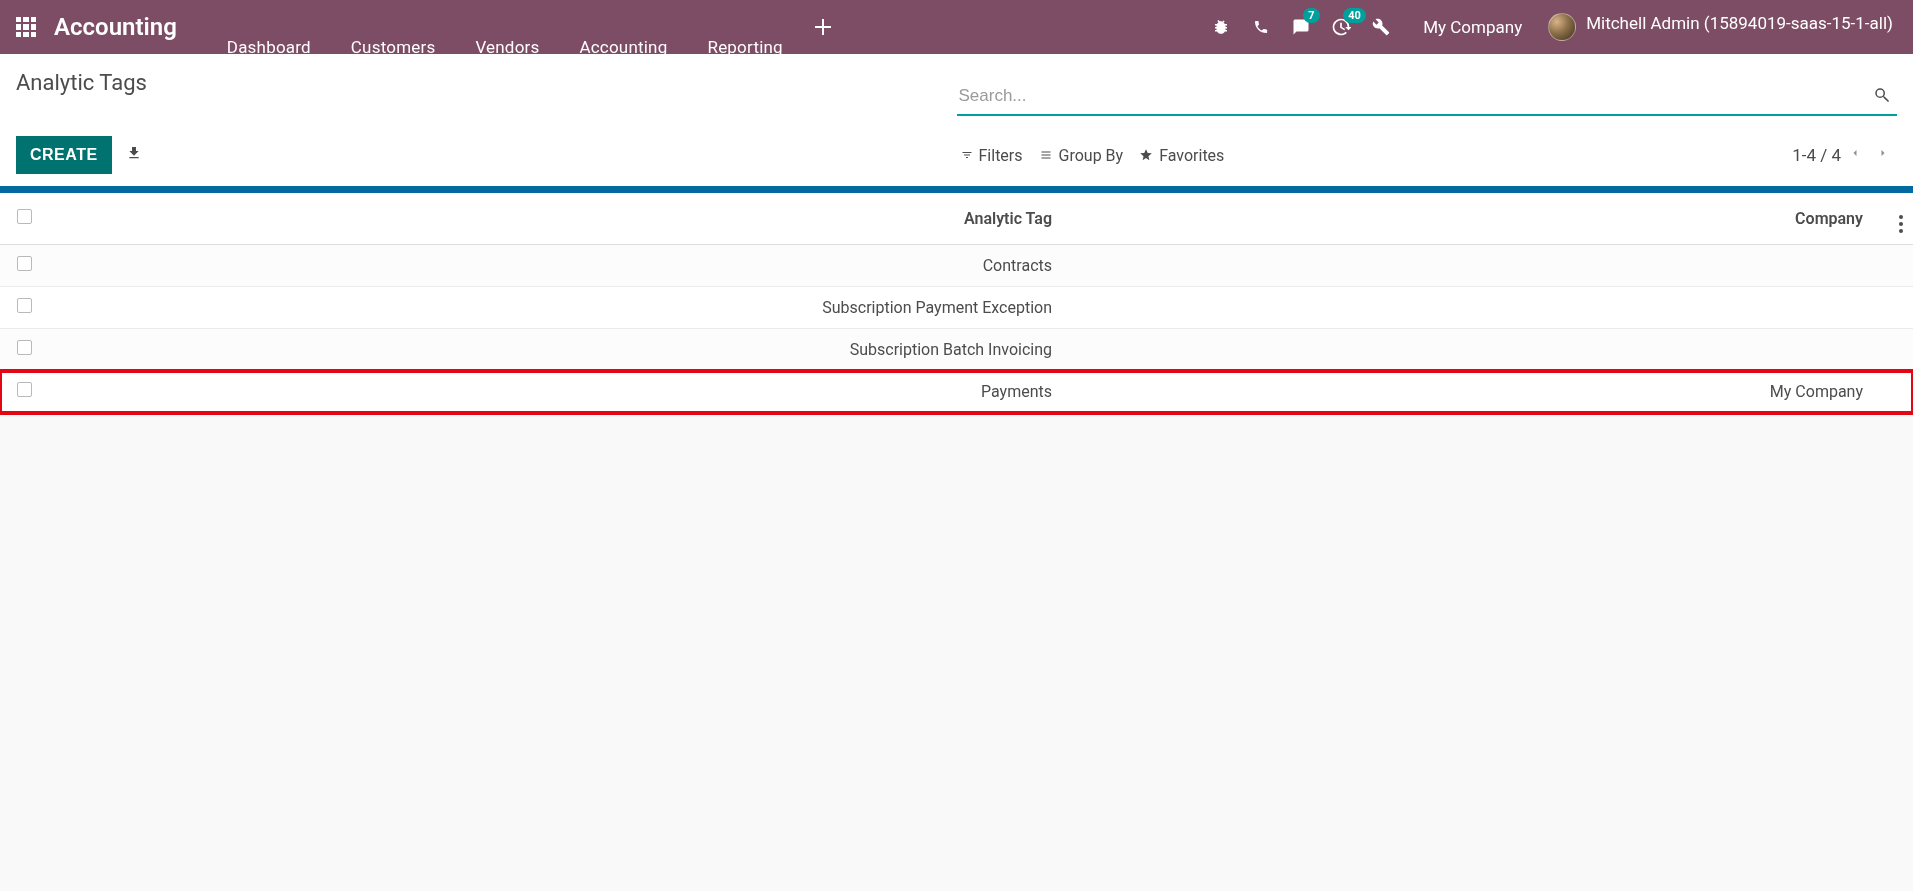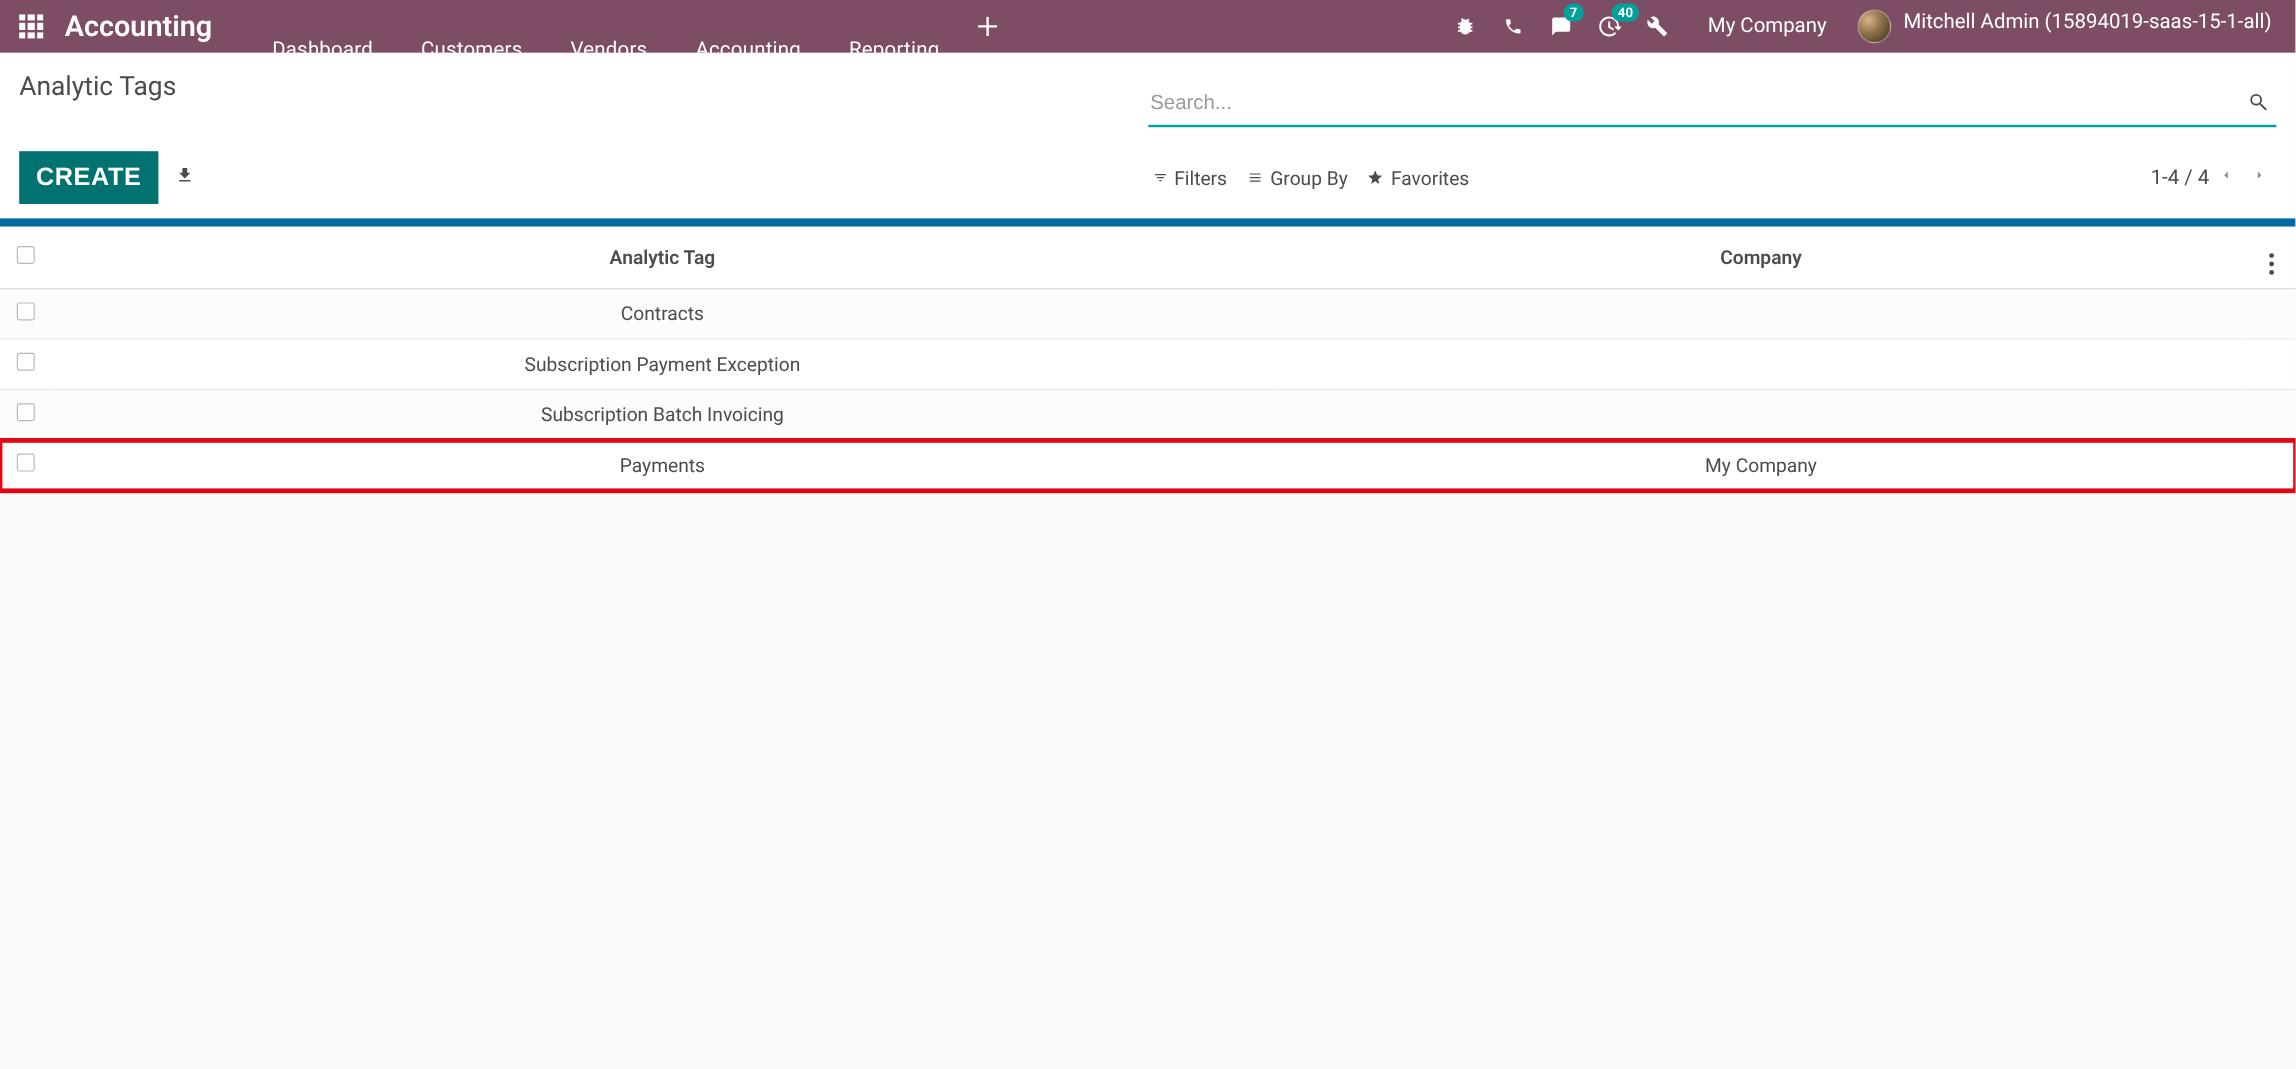--- a/index.html
+++ b/index.html
@@ -7,21 +7,21 @@
     width: 1913px;
     height: 891px;
     font-family: -apple-system, BlinkMacSystemFont, "Segoe UI", Roboto, Helvetica, Arial, sans-serif;
     background: #f9f9f9;
     color: #4c4c4c;
     overflow: hidden;
   }
 
   
   .topnav {
-    height: 44px;
+    height: 54px;
     background: #7c4d64;
     display: flex;
     align-items: center;
     padding: 0 12px;
     color: #fff;
     font-size: 17px;
   }
   .apps-icon {
     width: 20px; height: 20px;
     display: grid;
@@ -110,21 +110,21 @@
   .search-input::placeholder { color: #9a9a9a; }
   .search-btn {
     background: none; border: none; cursor: pointer;
     padding: 0 6px 4px 6px;
   }
   .cp-left { display: flex; align-items: center; gap: 14px; }
   .btn-create {
     background: #00726f;
     color: #fff;
     border: none;
-    font-size: 21px;
+    font-size: 16px;
     font-weight: 700;
     letter-spacing: 0.5px;
     padding: 10px 14px;
     cursor: pointer;
   }
   .btn-import {
     color: #4c4c4c; cursor: pointer;
   }
   .cp-right {
     display: flex;
@@ -145,21 +145,21 @@
 
   
   .list {
     width: 100%;
     border-collapse: collapse;
     font-size: 16px;
     color: #4c4c4c;
     background: #fff;
   }
   .list th, .list td {
-    text-align: center;
+    text-align: right;
     padding: 11px 10px;
     border-bottom: 1px solid #ebebeb;
     font-weight: 400;
   }
   .list thead th {
     font-weight: 600;
     color: #4c4c4c;
     background: #fff;
     border-bottom: 1px solid #dcdcdc;
   }

